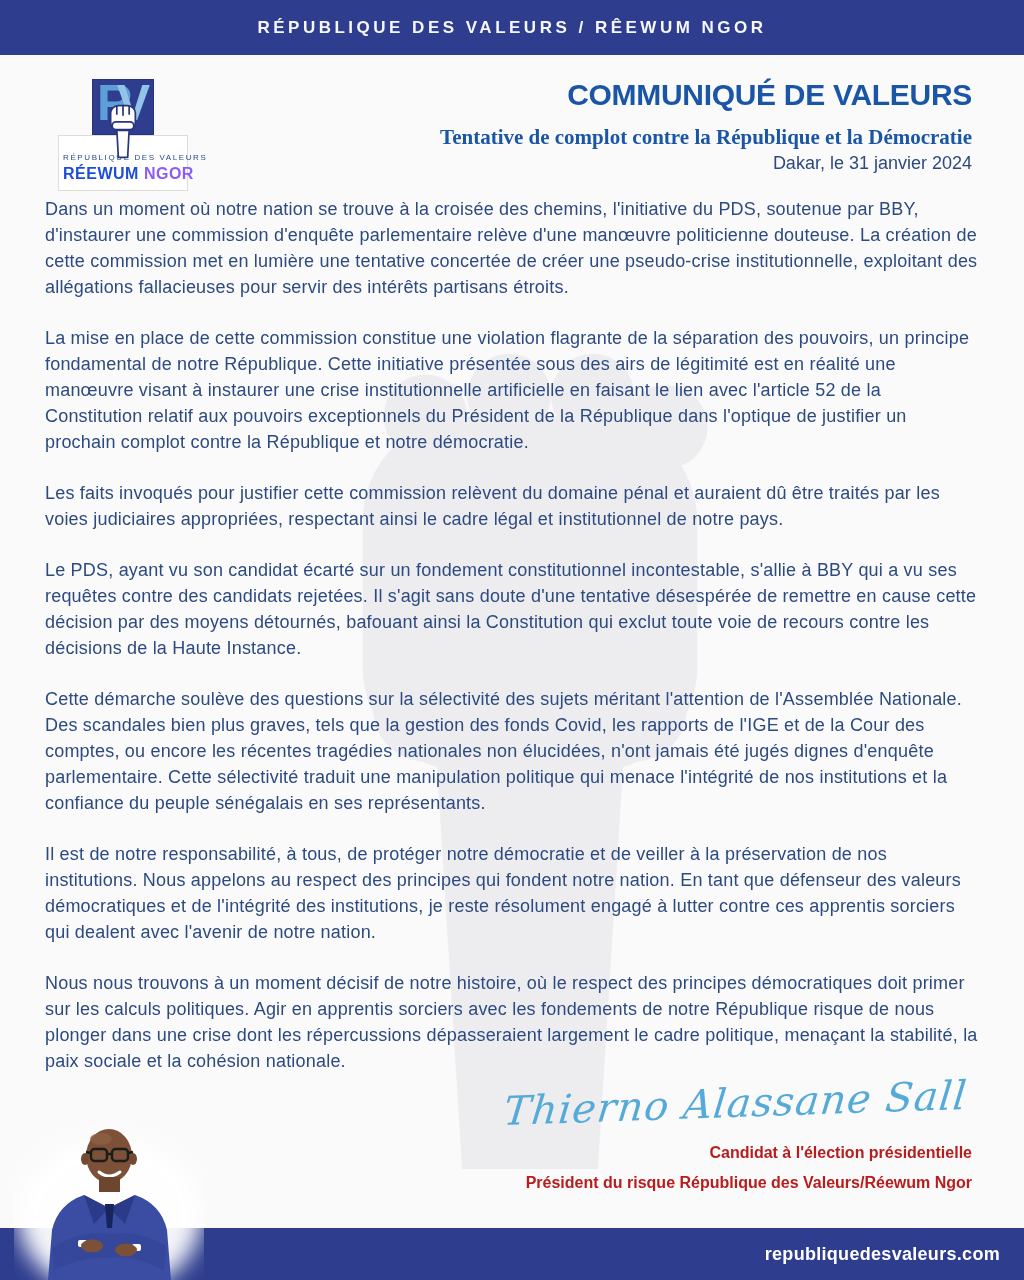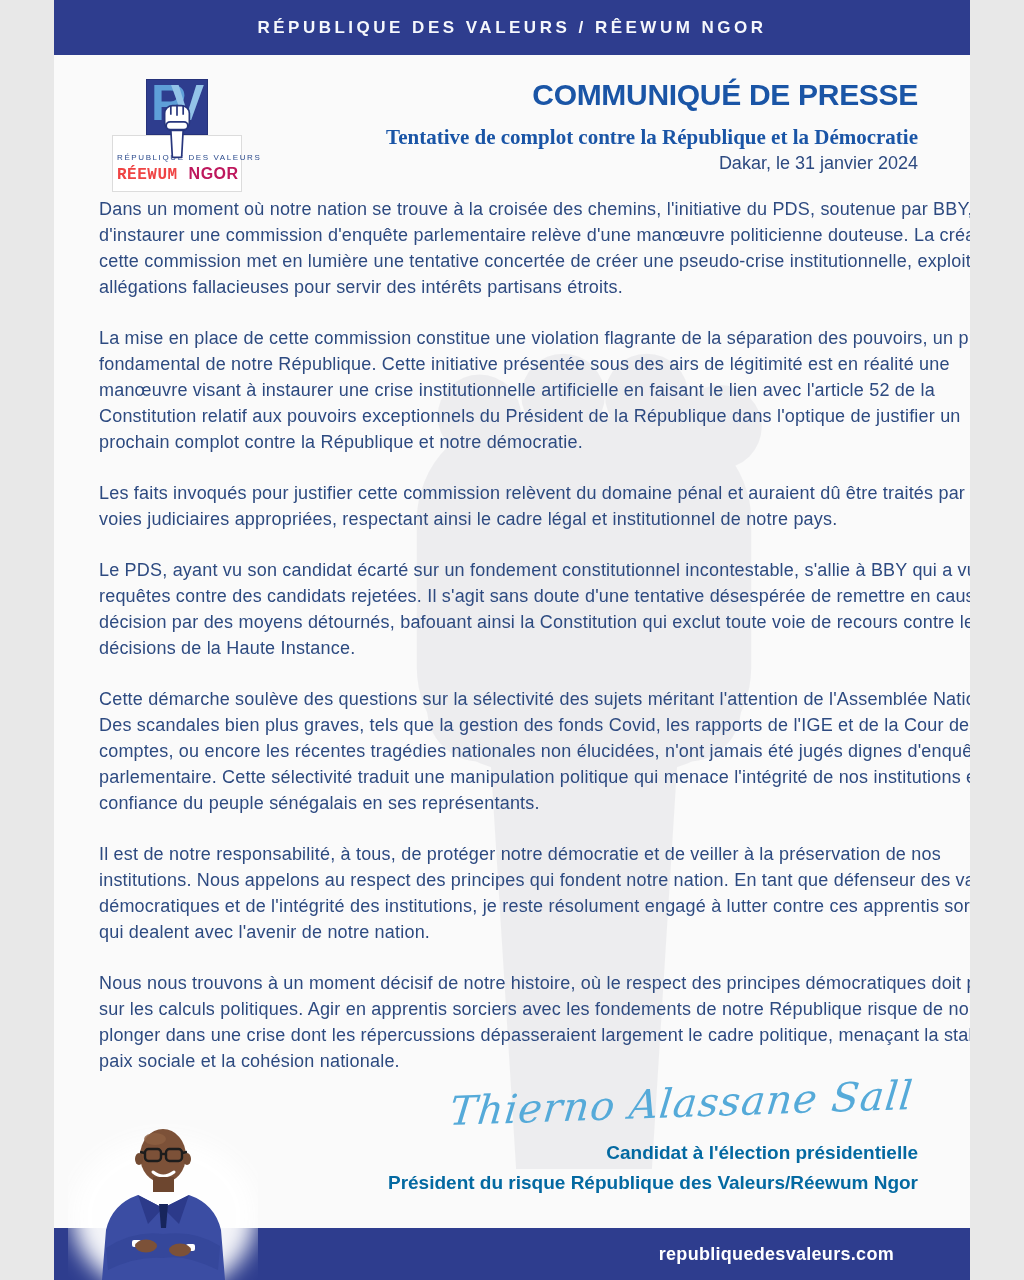--- a/index.html
+++ b/index.html
@@ -1,18 +1,18 @@
 <!DOCTYPE html>
 <html><head>
 <meta charset="utf-8">
 <style>
   * { margin:0; padding:0; box-sizing:border-box; }
   html,body { background:#e8e8e8; }
   .page {
-    position:relative; width:916px; height:1280px; margin:0 auto;
+    position:relative; width:1024px; height:1280px; margin:0 auto;
     background:#fafafa; overflow:hidden;
     font-family:"Liberation Sans", sans-serif;
   }
   
   .top-banner {
     position:absolute; top:0; left:0; right:0; height:55px;
     background:#2e3d8e; display:flex; align-items:center; justify-content:center;
     z-index:4;
   }
   .top-banner .banner-text {
@@ -42,48 +42,48 @@
     width:34px; height:84px; z-index:2;
   }
   .logo-caption {
     position:relative; margin-top:1px; width:130px; background:#ffffff;
     border:1px solid #dcdcdc; text-align:center; padding:17px 4px 7px;
   }
   .caption-line1 {
     font-size:8px; letter-spacing:1.6px; color:#2b4a8c; white-space:nowrap;
   }
   .caption-line2 { margin-top:3px; font-size:16px; font-weight:bold; letter-spacing:0.5px; }
-  .caption-line2 .dark { color:#ef4444;font-family:Liberation Mono, monospace; }
-  .caption-line2 .light { color:#be185d; margin-left:11px; }
+  .caption-line2 .dark { color:#1d4ed8; }
+  .caption-line2 .light { color:#8b5cf6; margin-left:5px; }
   
   .header-block { position:absolute; top:78px; right:52px; text-align:right; z-index:2; }
   .page-title {
     font-size:30px; font-weight:bold; color:#1a55a6; letter-spacing:-0.3px;
   }
   .page-subtitle { margin-top:13px; font-size:21px; font-weight:bold; color:#1a55a6;font-family:Liberation Serif, serif; }
   .dateline { margin-top:3px; font-size:18px; color:#2d4a80; }
   
   .press-body {
     position:absolute; top:196px; left:45px; width:934px; z-index:1;
     color:#2d4a80; font-size:18px; line-height:26px;
   }
   .press-body p { margin:0 0 25px 0; letter-spacing:0.2px; }
   
   .signature-block { position:absolute; top:1080px; right:52px; text-align:right; z-index:2; }
   .signature-name {
     display:inline-block; font-family:"DejaVu Serif", serif; font-style:italic;
     font-size:40px; color:#55aad9; transform:skewX(-8deg) rotate(-2deg);
     letter-spacing:1px; margin-right:6px;
   }
-  .signature-role { font-size:19px; font-weight:bold; color:#0369a1; line-height:30px; }
+  .signature-role { font-size:16px; font-weight:bold; color:#b91c1c; line-height:30px; }
   .signature-role.first { margin-top:12px; }
   
   .footer-banner {
     position:absolute; left:0; right:0; bottom:0; height:52px; background:#2e3d8e;
-    display:flex; align-items:center; justify-content:flex-end; padding-right:76px;
+    display:flex; align-items:center; justify-content:flex-end; padding-right:24px;
     z-index:2;
   }
   .website { color:#ffffff; font-weight:bold; font-size:18px; letter-spacing:0.3px; }
   
   .photo { position:absolute; left:14px; bottom:0; width:190px; height:164px; z-index:5; }
 </style>
 </head>
 <body>
 
 <div class="page">
@@ -119,21 +119,21 @@
     </div>
     <div class="logo-caption">
       <div class="caption-line1">RÉPUBLIQUE DES VALEURS</div>
       <div class="caption-line2">
         <span class="dark">RÉEWUM</span><span class="light">NGOR</span>
       </div>
     </div>
   </div>
 
   <div class="header-block">
-    <div class="page-title">COMMUNIQUÉ DE PRESSE</div>
+    <div class="page-title">COMMUNIQUÉ DE VALEURS</div>
     <div class="page-subtitle">Tentative de complot contre la République et la Démocratie</div>
     <div class="dateline">Dakar, le 31 janvier 2024</div>
   </div>
 
   <div class="press-body">
       <p>Dans un moment où notre nation se trouve à la croisée des chemins, l'initiative du PDS, soutenue par BBY, d'instaurer une commission d'enquête parlementaire relève d'une manœuvre politicienne douteuse. La création de cette commission met en lumière une tentative concertée de créer une pseudo-crise institutionnelle, exploitant des allégations fallacieuses pour servir des intérêts partisans étroits.</p>
       <p>La mise en place de cette commission constitue une violation flagrante de la séparation des pouvoirs, un principe fondamental de notre République. Cette initiative présentée sous des airs de légitimité est en réalité une manœuvre visant à instaurer une crise institutionnelle artificielle en faisant le lien avec l'article 52 de la Constitution relatif aux pouvoirs exceptionnels du Président de la République dans l'optique de justifier un prochain complot contre la République et notre démocratie.</p>
       <p>Les faits invoqués pour justifier cette commission relèvent du domaine pénal et auraient dû être traités par les voies judiciaires appropriées, respectant ainsi le cadre légal et institutionnel de notre pays.</p>
       <p>Le PDS, ayant vu son candidat écarté sur un fondement constitutionnel incontestable, s'allie à BBY qui a vu ses requêtes contre des candidats rejetées. Il s'agit sans doute d'une tentative désespérée de remettre en cause cette décision par des moyens détournés, bafouant ainsi la Constitution qui exclut toute voie de recours contre les décisions de la Haute Instance.</p>
       <p>Cette démarche soulève des questions sur la sélectivité des sujets méritant l'attention de l'Assemblée Nationale. Des scandales bien plus graves, tels que la gestion des fonds Covid, les rapports de l'IGE et de la Cour des comptes, ou encore les récentes tragédies nationales non élucidées, n'ont jamais été jugés dignes d'enquête parlementaire. Cette sélectivité traduit une manipulation politique qui menace l'intégrité de nos institutions et la confiance du peuple sénégalais en ses représentants.</p>

